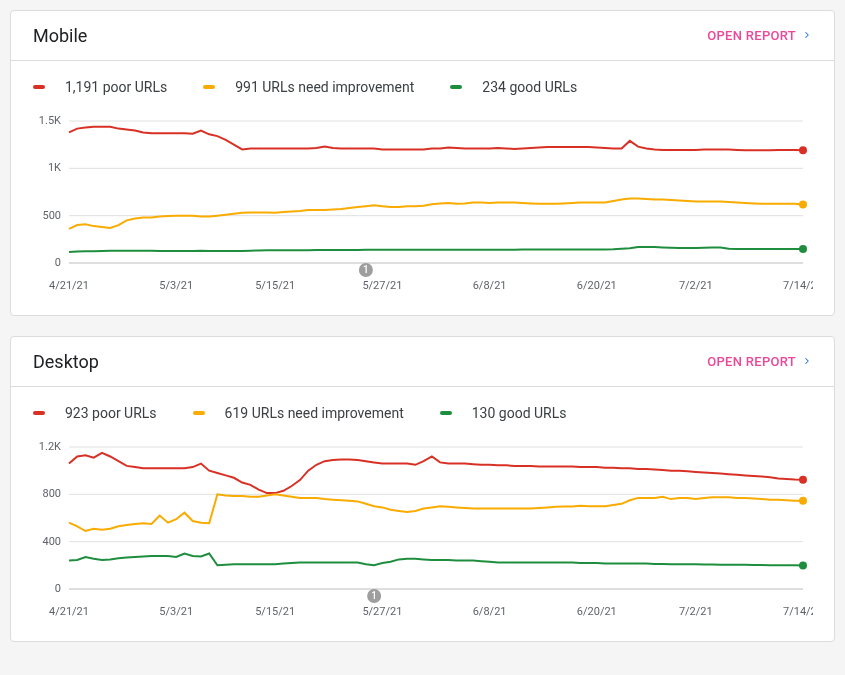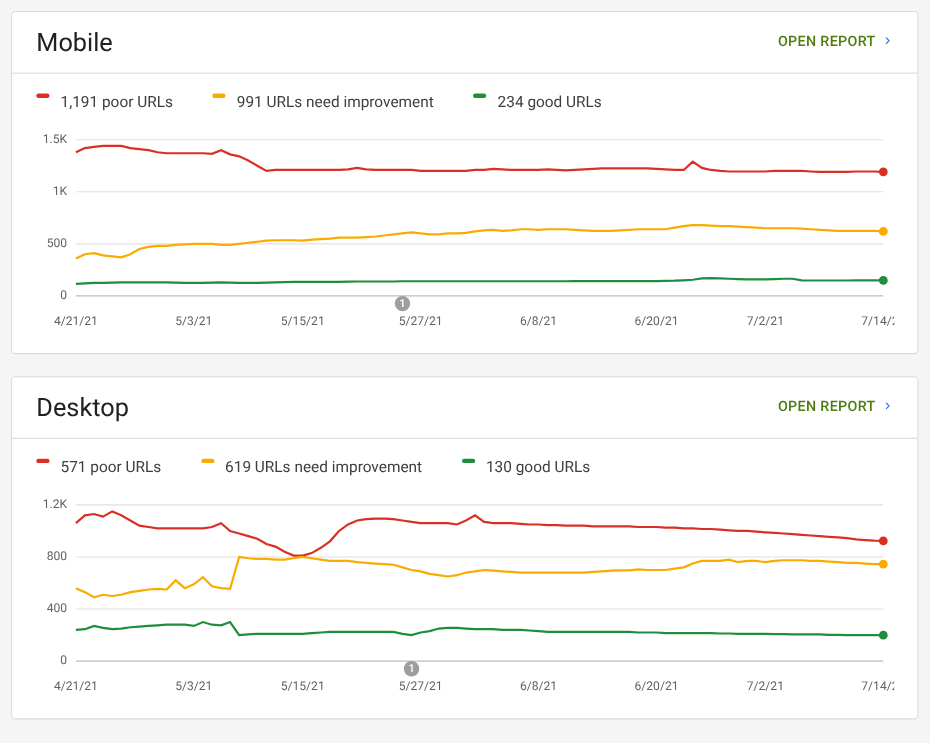--- a/index.html
+++ b/index.html
@@ -19,46 +19,46 @@
     padding: 0;
   }
   .card-header {
     display: flex;
     justify-content: space-between;
     align-items: center;
     padding: 14px 22px;
     border-bottom: 1px solid #dadce0;
   }
   .card-title {
-    font-size: 23px;
+    font-size: 18px;
     font-weight: 400;
     color: #202124;
   }
   .open-report {
     display: flex;
     align-items: center;
     gap: 6px;
-    color: #4d7c0f;
+    color: #ec4899;
     font-size: 13px;
     font-weight: 500;
     letter-spacing: 0.3px;
     cursor: pointer;
     margin-left: 31px;
   }
   .open-report svg { width: 10px; height: 10px; }
   .card-body { padding: 18px 22px 22px 22px; }
   .legend {
     display: flex;
     gap: 36px;
     margin-bottom: 18px;
   }
   .legend-item {
     display: flex;
-    align-items: flex-start;
-    gap: 10px;
+    align-items: center;
+    gap: 20px;
     font-size: 14px;
     color: #3c4043;
   }
   .swatch {
     width: 12px;
     height: 4px;
     border-radius: 2px;
     display: inline-block;
   }
   .chart-wrap { position: relative; }
@@ -150,21 +150,21 @@
           <span>OPEN REPORT</span>
           <span><svg viewBox="0 0 24 24">
               <path d="M9 6l6 6-6 6" fill="none" stroke="#1a73e8" stroke-width="2.5" stroke-linecap="round" stroke-linejoin="round"></path>
             </svg></span>
         </div>
       </div>
       <div class="card-body">
         <div class="legend">
           <div class="legend-item">
             <span class="swatch" style="background:#d93025"></span>
-            <span>571 poor URLs</span>
+            <span>923 poor URLs</span>
           </div>
           <div class="legend-item">
             <span class="swatch" style="background:#f9ab00"></span>
             <span>619 URLs need improvement</span>
           </div>
           <div class="legend-item">
             <span class="swatch" style="background:#1e8e3e"></span>
             <span>130 good URLs</span>
           </div>
         </div>

